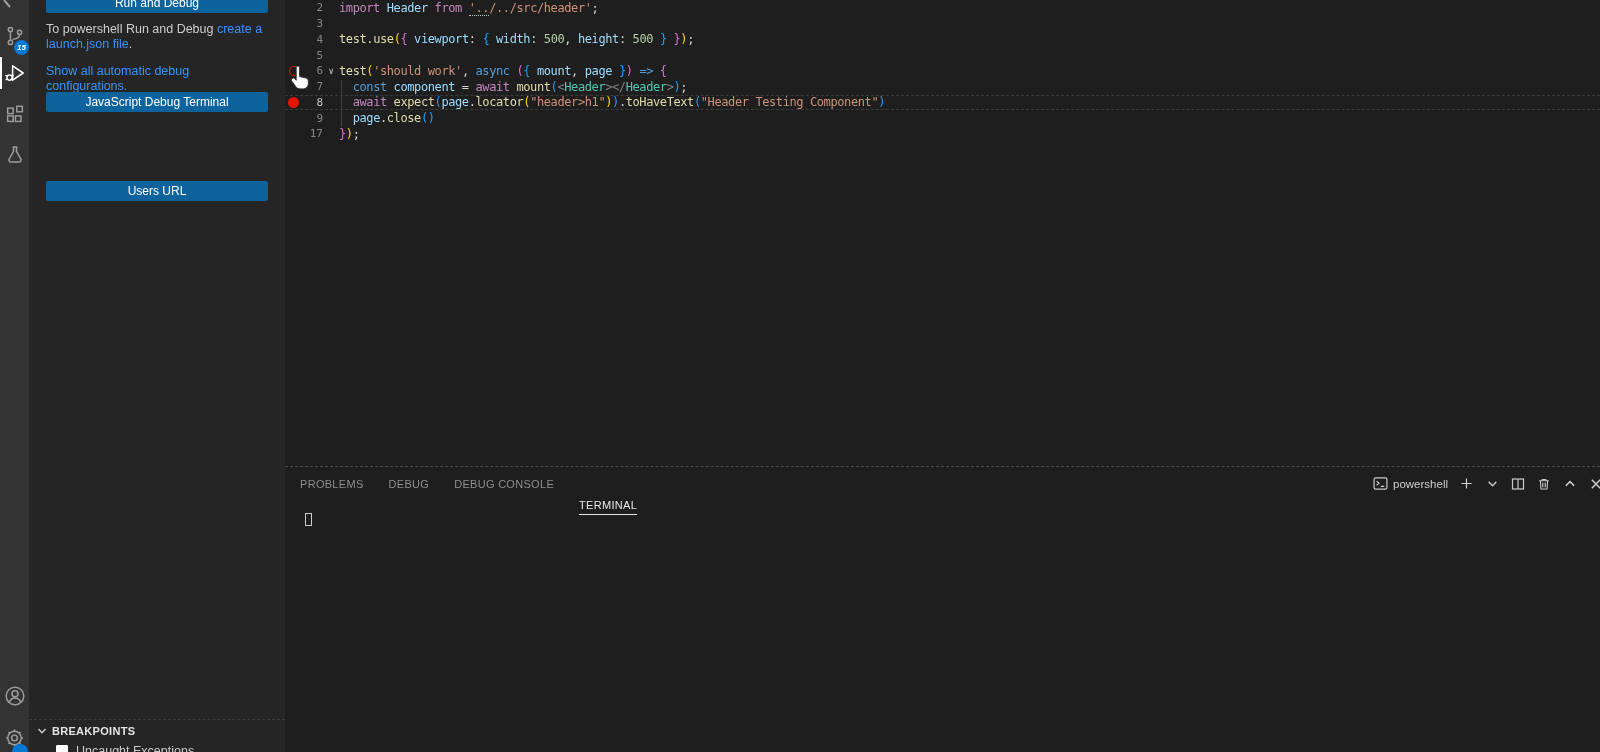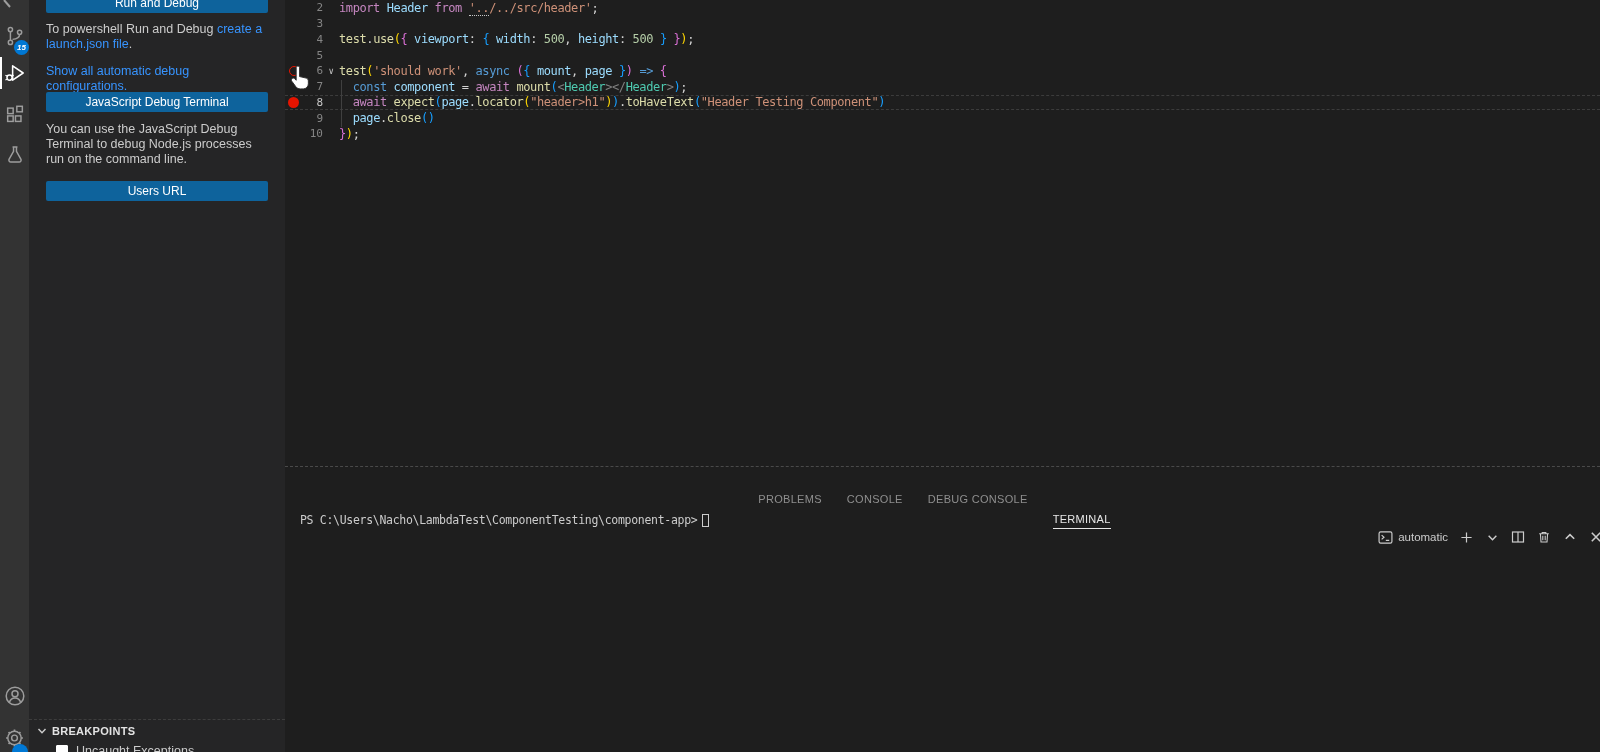--- a/index.html
+++ b/index.html
@@ -34,21 +34,21 @@
   .fold-col { width:16px; flex:none; text-align:center; color:#c5c5c5; font-size:9px; cursor:pointer; }
   .code-col { flex:1; }
   .bp-dot { width:11px; height:11px; border-radius:50%; background:var(--breakpoint_red); }
   .bp-ring { width:10px; height:10px; border-radius:50%; border:1.6px solid var(--breakpoint_red); }
   .tok-u { border-bottom:1px dotted #c8c8c8; }
   .indent-guide { position:absolute; left:56px; top:80px; width:1px; height:47px; background:#404040; }
   .hand-cursor { position:absolute; left:5px; top:65px; z-index:6; }
 
   
   .panel { position:absolute; left:285px; top:466px; width:1315px; height:286px; background:#1e1e1e; border-top:1px dashed #4a4a4a; }
-  .panel-bar { height:33px; display:flex; align-items:center; padding:0 6px 0 15px;flex-direction:column; }
+  .panel-bar { height:33px; display:flex; align-items:center; padding:0 6px 0 15px; }
   .p-tab { margin-right:25px; font-size:11px; letter-spacing:.3px; color:#8f8f8f; cursor:pointer; padding:5px 0 3px; border-bottom:1px solid transparent; }
   .p-tab.active { color:#e7e7e7; border-bottom-color:#e7e7e7;margin-top:41px; }
   .panel-actions { margin-left:auto; display:flex; align-items:center; gap:10px; color:#cccccc; transform:translateX(10px); }
   .shell-chip { display:flex; align-items:center; gap:5px; cursor:pointer; }
   .shell-chip .lbl { font-size:11.5px; color:#cccccc; }
   .pa-icon { display:flex; align-items:center; justify-content:center; width:16px; height:16px; cursor:pointer; }
   .terminal-line { margin:13px 0 0 15px; font-family:"DejaVu Sans Mono","Liberation Mono",monospace; font-size:11.5px; letter-spacing:-0.3px; color:#cccccc; display:flex; align-items:center; }
   .cursor-box { width:7px; height:13px; border:1px solid #cccccc; margin-left:5px; flex:none; }
 </style>
 </head>
@@ -108,21 +108,20 @@
 
 <div class="sidebar">
   <button class="sb-btn" style="top:-7px">Run and Debug</button>
 
   <div class="sb-text" style="top:22px"><span>To powershell Run and Debug </span><span class="sb-link">create a launch.json file</span><span>.</span></div>
 
   <div class="sb-text sb-link" style="top:64px">Show all automatic debug configurations.</div>
 
   <button class="sb-btn" style="top:92px">JavaScript Debug Terminal</button>
 
-  <div class="sb-text" style="top:122px">You can use the JavaScript Debug Terminal to debug Node.js processes run on the command line.</div>
 
   <button class="sb-btn" style="top:181px">Users URL</button>
 
   <div class="bp-section">
     <div class="bp-header">
       <svg width="10" height="10" viewBox="0 0 10 10">
           <path d="M1.5 3 L5 6.8 L8.5 3" stroke="#cccccc" stroke-width="1.4" fill="none"></path>
         </svg>
       <span>BREAKPOINTS</span>
     </div>
@@ -138,43 +137,43 @@
 <div class="editor">
   <div id="code-lines">
       <div class="code-row"><div class="bp-col"></div><div class="ln-col">2</div><div class="fold-col"></div><div class="code-col"><span style="color: rgb(197, 134, 192);">import </span><span style="color: rgb(156, 220, 254);">Header</span><span style="color: rgb(212, 212, 212);"> </span><span style="color: rgb(197, 134, 192);">from</span><span style="color: rgb(212, 212, 212);"> </span><span class="tok-u" style="color: rgb(206, 145, 120);">'..</span><span style="color: rgb(206, 145, 120);">/../src/header'</span><span style="color: rgb(212, 212, 212);">;</span></div></div>
       <div class="code-row"><div class="bp-col"></div><div class="ln-col">3</div><div class="fold-col"></div><div class="code-col"></div></div>
       <div class="code-row"><div class="bp-col"></div><div class="ln-col">4</div><div class="fold-col"></div><div class="code-col"><span style="color: rgb(220, 220, 170);">test</span><span style="color: rgb(212, 212, 212);">.</span><span style="color: rgb(220, 220, 170);">use</span><span style="color: rgb(255, 215, 0);">(</span><span style="color: rgb(218, 112, 214);">{</span><span style="color: rgb(212, 212, 212);"> </span><span style="color: rgb(156, 220, 254);">viewport</span><span style="color: rgb(212, 212, 212);">: </span><span style="color: rgb(23, 159, 255);">{</span><span style="color: rgb(212, 212, 212);"> </span><span style="color: rgb(156, 220, 254);">width</span><span style="color: rgb(212, 212, 212);">: </span><span style="color: rgb(181, 206, 168);">500</span><span style="color: rgb(212, 212, 212);">, </span><span style="color: rgb(156, 220, 254);">height</span><span style="color: rgb(212, 212, 212);">: </span><span style="color: rgb(181, 206, 168);">500</span><span style="color: rgb(212, 212, 212);"> </span><span style="color: rgb(23, 159, 255);">}</span><span style="color: rgb(212, 212, 212);"> </span><span style="color: rgb(218, 112, 214);">}</span><span style="color: rgb(255, 215, 0);">)</span><span style="color: rgb(212, 212, 212);">;</span></div></div>
       <div class="code-row"><div class="bp-col"></div><div class="ln-col">5</div><div class="fold-col"></div><div class="code-col"></div></div>
       <div class="code-row"><div class="bp-col"><div class="bp-ring"></div></div><div class="ln-col">6</div><div class="fold-col">∨</div><div class="code-col"><span style="color: rgb(220, 220, 170);">test</span><span style="color: rgb(255, 215, 0);">(</span><span style="color: rgb(206, 145, 120);">'should work'</span><span style="color: rgb(212, 212, 212);">, </span><span style="color: rgb(86, 156, 214);">async</span><span style="color: rgb(212, 212, 212);"> </span><span style="color: rgb(218, 112, 214);">(</span><span style="color: rgb(23, 159, 255);">{</span><span style="color: rgb(212, 212, 212);"> </span><span style="color: rgb(156, 220, 254);">mount</span><span style="color: rgb(212, 212, 212);">, </span><span style="color: rgb(156, 220, 254);">page</span><span style="color: rgb(212, 212, 212);"> </span><span style="color: rgb(23, 159, 255);">}</span><span style="color: rgb(218, 112, 214);">)</span><span style="color: rgb(212, 212, 212);"> </span><span style="color: rgb(86, 156, 214);">=&gt;</span><span style="color: rgb(212, 212, 212);"> </span><span style="color: rgb(218, 112, 214);">{</span></div></div>
       <div class="code-row"><div class="bp-col"></div><div class="ln-col">7</div><div class="fold-col"></div><div class="code-col"><span style="color: rgb(212, 212, 212);">  </span><span style="color: rgb(86, 156, 214);">const</span><span style="color: rgb(212, 212, 212);"> </span><span style="color: rgb(156, 220, 254);">component</span><span style="color: rgb(212, 212, 212);"> = </span><span style="color: rgb(197, 134, 192);">await</span><span style="color: rgb(212, 212, 212);"> </span><span style="color: rgb(220, 220, 170);">mount</span><span style="color: rgb(23, 159, 255);">(</span><span style="color: rgb(128, 128, 128);">&lt;</span><span style="color: rgb(78, 201, 176);">Header</span><span style="color: rgb(128, 128, 128);">&gt;&lt;/</span><span style="color: rgb(78, 201, 176);">Header</span><span style="color: rgb(128, 128, 128);">&gt;</span><span style="color: rgb(23, 159, 255);">)</span><span style="color: rgb(212, 212, 212);">;</span></div></div>
       <div class="code-row current"><div class="bp-col"><div class="bp-dot"></div></div><div class="ln-col">8</div><div class="fold-col"></div><div class="code-col"><span style="color: rgb(212, 212, 212);">  </span><span style="color: rgb(197, 134, 192);">await</span><span style="color: rgb(212, 212, 212);"> </span><span style="color: rgb(220, 220, 170);">expect</span><span style="color: rgb(23, 159, 255);">(</span><span style="color: rgb(156, 220, 254);">page</span><span style="color: rgb(212, 212, 212);">.</span><span style="color: rgb(220, 220, 170);">locator</span><span style="color: rgb(255, 215, 0);">(</span><span style="color: rgb(206, 145, 120);">"header&gt;h1"</span><span style="color: rgb(255, 215, 0);">)</span><span style="color: rgb(23, 159, 255);">)</span><span style="color: rgb(212, 212, 212);">.</span><span style="color: rgb(220, 220, 170);">toHaveText</span><span style="color: rgb(23, 159, 255);">(</span><span style="color: rgb(206, 145, 120);">"Header Testing Component"</span><span style="color: rgb(23, 159, 255);">)</span></div></div>
       <div class="code-row"><div class="bp-col"></div><div class="ln-col">9</div><div class="fold-col"></div><div class="code-col"><span style="color: rgb(212, 212, 212);">  </span><span style="color: rgb(156, 220, 254);">page</span><span style="color: rgb(212, 212, 212);">.</span><span style="color: rgb(220, 220, 170);">close</span><span style="color: rgb(23, 159, 255);">(</span><span style="color: rgb(23, 159, 255);">)</span></div></div>
-      <div class="code-row"><div class="bp-col"></div><div class="ln-col">10</div><div class="fold-col"></div><div class="code-col"><span style="color: rgb(218, 112, 214);">}</span><span style="color: rgb(255, 215, 0);">)</span><span style="color: rgb(212, 212, 212);">;</span></div></div>
+      <div class="code-row"><div class="bp-col"></div><div class="ln-col">17</div><div class="fold-col"></div><div class="code-col"><span style="color: rgb(218, 112, 214);">}</span><span style="color: rgb(255, 215, 0);">)</span><span style="color: rgb(212, 212, 212);">;</span></div></div>
     </div>
   <div class="indent-guide"></div>
   <svg class="hand-cursor" width="19" height="25" viewBox="0 0 20 26">
     <path d="M8.3 1c1 0 1.8.8 1.8 1.8V12l6.9 1.6c1.3.3 2.3 1.5 2.3 2.9v3.2c0 2.9-2.4 5.3-5.3 5.3H10.8c-1.9 0-3.7-.9-4.8-2.5l-4.1-5.6c-.6-.9-.5-2.1.4-2.8.8-.7 2-.6 2.7.2l1.5 1.6V2.8C6.5 1.8 7.3 1 8.3 1z" fill="#ffffff" stroke="#2b2b2b" stroke-width="1"></path>
   </svg>
 </div>
 
 <div class="panel">
   <div class="panel-bar">
     <div id="panel-tabs" style="display:flex;align-items:center">
         <span class="p-tab">PROBLEMS</span>
-        <span class="p-tab">CONSOLE</span>
+        <span class="p-tab">DEBUG</span>
         <span class="p-tab">DEBUG CONSOLE</span>
         <span class="p-tab active">TERMINAL</span>
       </div>
     <div class="panel-actions">
       <div class="shell-chip">
         <svg width="15" height="15" viewBox="0 0 14 14" fill="none" stroke="#cccccc" stroke-width="1.1">
           <rect x="1" y="1.8" width="12" height="10.4" rx="1.5"></rect>
             <path d="M3.4 4.8l2.2 2-2.2 2 M7.3 9.6h3.2"></path>
         </svg>
-        <span class="lbl">automatic</span>
+        <span class="lbl">powershell</span>
       </div>
       <span class="pa-icon">
         <svg width="13" height="13" viewBox="0 0 14 14" stroke="#cccccc" stroke-width="1.3" fill="none">
             <path d="M7 1.5v11 M1.5 7h11"></path>
           </svg>
       </span>
       <span class="pa-icon">
         <svg width="11" height="11" viewBox="0 0 10 10" stroke="#cccccc" stroke-width="1.3" fill="none">
             <path d="M1.5 3.5 L5 7 L8.5 3.5"></path>
           </svg>
@@ -196,16 +195,15 @@
           </svg>
       </span>
       <span class="pa-icon">
         <svg width="12" height="12" viewBox="0 0 10 10" stroke="#cccccc" stroke-width="1.3" fill="none">
             <path d="M1.5 1.5l7 7 M8.5 1.5l-7 7"></path>
           </svg>
       </span>
     </div>
   </div>
   <div class="terminal-line">
-    <span>PS C:\Users\Nacho\LambdaTest\ComponentTesting\component-app&gt;</span>
     <span class="cursor-box"></span>
   </div>
 </div>
 
 </body></html>

